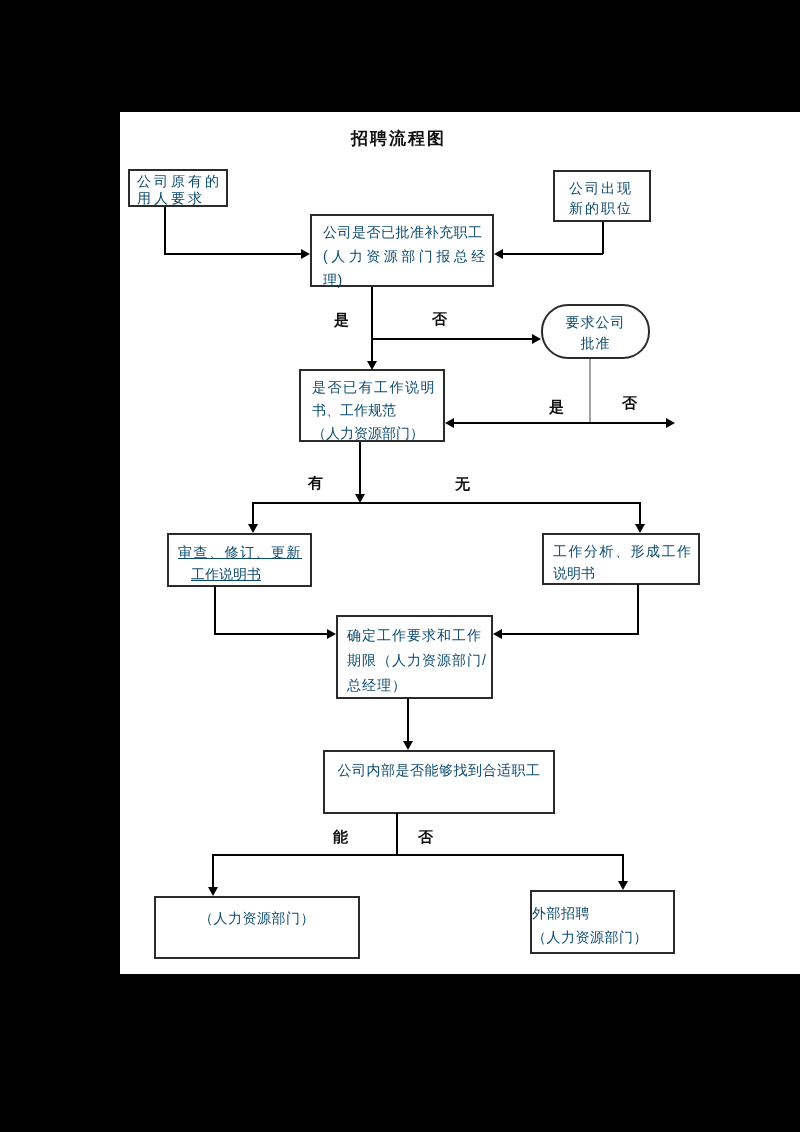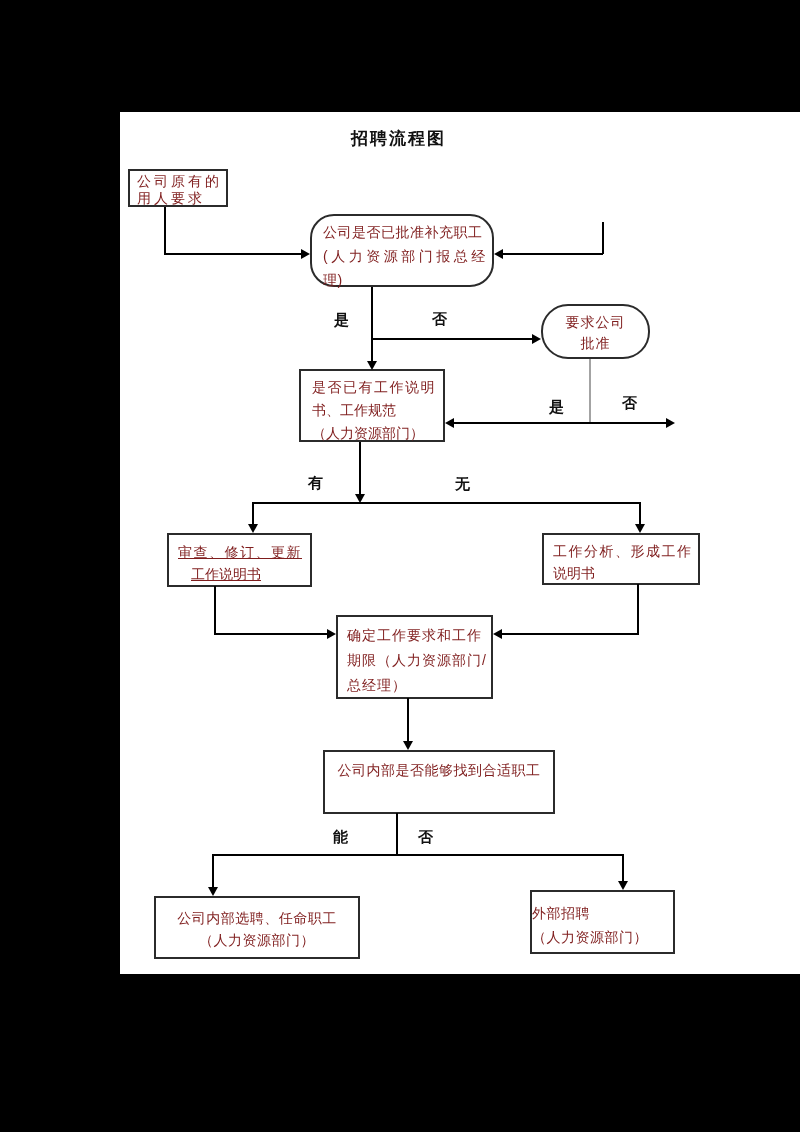--- a/index.html
+++ b/index.html
@@ -2,35 +2,35 @@
 <html><head>
 <meta charset="utf-8">
 <style>
   html,body{margin:0;padding:0;background:#000;}
   #canvas{position:relative;width:800px;height:1132px;background:#000;overflow:hidden;
           font-family:"Liberation Sans","DejaVu Sans",sans-serif;}
   #page{position:absolute;left:120px;top:112px;width:734px;height:862px;background:#fff;}
   #title{position:absolute;left:231px;top:15px;font-size:17px;font-weight:bold;
          letter-spacing:2px;color:#111;}
   .box{position:absolute;background:#fff;border:2px solid #2b2b2b;box-sizing:border-box;
-       font-size:14px;color:#7f1d1d;}
+       font-size:14px;color:#0c4a6e;}
   .box .ln{white-space:nowrap;}
   .lbl{position:absolute;font-size:15px;font-weight:bold;color:#111;}
   .hline,.vline{position:absolute;background:#000;}
   .hline{height:2px;}
   .vline{width:2px;}
   .vline.gray{background:#a3a3a3;}
   .arr{position:absolute;width:0;height:0;}
   .arr.r{border-top:5px solid transparent;border-bottom:5px solid transparent;border-left:9px solid #000;}
   .arr.l{border-top:5px solid transparent;border-bottom:5px solid transparent;border-right:9px solid #000;}
   .arr.d{border-left:5px solid transparent;border-right:5px solid transparent;border-top:9px solid #000;}
 
   #b-existing{left:8px;top:57px;width:100px;height:38px;padding:2px 0 0 7px;letter-spacing:3px;line-height:17px;}
   #b-newpos{left:433px;top:58px;width:98px;height:52px;padding:6px 0 0 14px;letter-spacing:2px;line-height:20px;}
-  #b-approved{left:190px;top:102px;width:184px;height:73px;padding:4px 8px 0 11px;line-height:24px;letter-spacing:0.5px;border-radius:24px;}
+  #b-approved{left:190px;top:102px;width:184px;height:73px;padding:4px 8px 0 11px;line-height:24px;letter-spacing:0.5px;}
   #b-approved .ln:nth-child(2){letter-spacing:3.5px;}
   #b-request{left:421px;top:192px;width:109px;height:55px;text-align:center;padding-top:6px;line-height:21px;letter-spacing:1px;border-radius:27px;}
   #b-hasdesc{left:179px;top:257px;width:146px;height:73px;padding:5px 2px 0 11px;line-height:23px;}
   #b-hasdesc .ln:nth-child(1){letter-spacing:1.5px;}
   #b-terminate{left:555px;top:289px;width:84px;height:44px;padding:13px 0 0 8px;letter-spacing:1px;}
   #b-review{left:47px;top:421px;width:145px;height:54px;padding:6px 8px 0 9px;line-height:22px;text-decoration:underline;}
   #b-review .ln:nth-child(1){letter-spacing:1.5px;}
   #b-review .ln:nth-child(2){text-indent:13px;}
   #b-analysis{left:422px;top:421px;width:158px;height:52px;padding:5px 6px 0 9px;line-height:22px;}
   #b-analysis .ln:nth-child(1){letter-spacing:1.5px;}
@@ -45,20 +45,24 @@
 <div id="canvas">
   <div id="page">
 
     <div id="title">招聘流程图</div>
 
     <div class="box" id="b-existing">
       <div class="ln">公司原有的</div>
       <div class="ln">用人要求</div>
     </div>
 
+    <div class="box" id="b-newpos">
+      <div class="ln">公司出现</div>
+      <div class="ln">新的职位</div>
+    </div>
 
     <div class="box" id="b-approved">
       <div class="ln">公司是否已批准补充职工</div>
       <div class="ln">(人力资源部门报总经</div>
       <div class="ln">理)</div>
     </div>
 
     <div class="box" id="b-request">
       <div class="ln">要求公司</div>
       <div class="ln">批准</div>
@@ -85,21 +89,20 @@
       <div class="ln">确定工作要求和工作</div>
       <div class="ln">期限（人力资源部门/</div>
       <div class="ln">总经理）</div>
     </div>
 
     <div class="box" id="b-internalfind">
       <div class="ln">公司内部是否能够找到合适职工</div>
     </div>
 
     <div class="box" id="b-internalhire">
-      <div class="ln">公司内部选聘、任命职工</div>
       <div class="ln">（人力资源部门）</div>
     </div>
 
     <div class="box" id="b-external">
       <div class="ln">外部招聘</div>
       <div class="ln">（人力资源部门）</div>
     </div>
 
     <div class="lbl" style="left:214px;top:199px;">是</div>
     <div class="lbl" style="left:312px;top:198px;">否</div>

